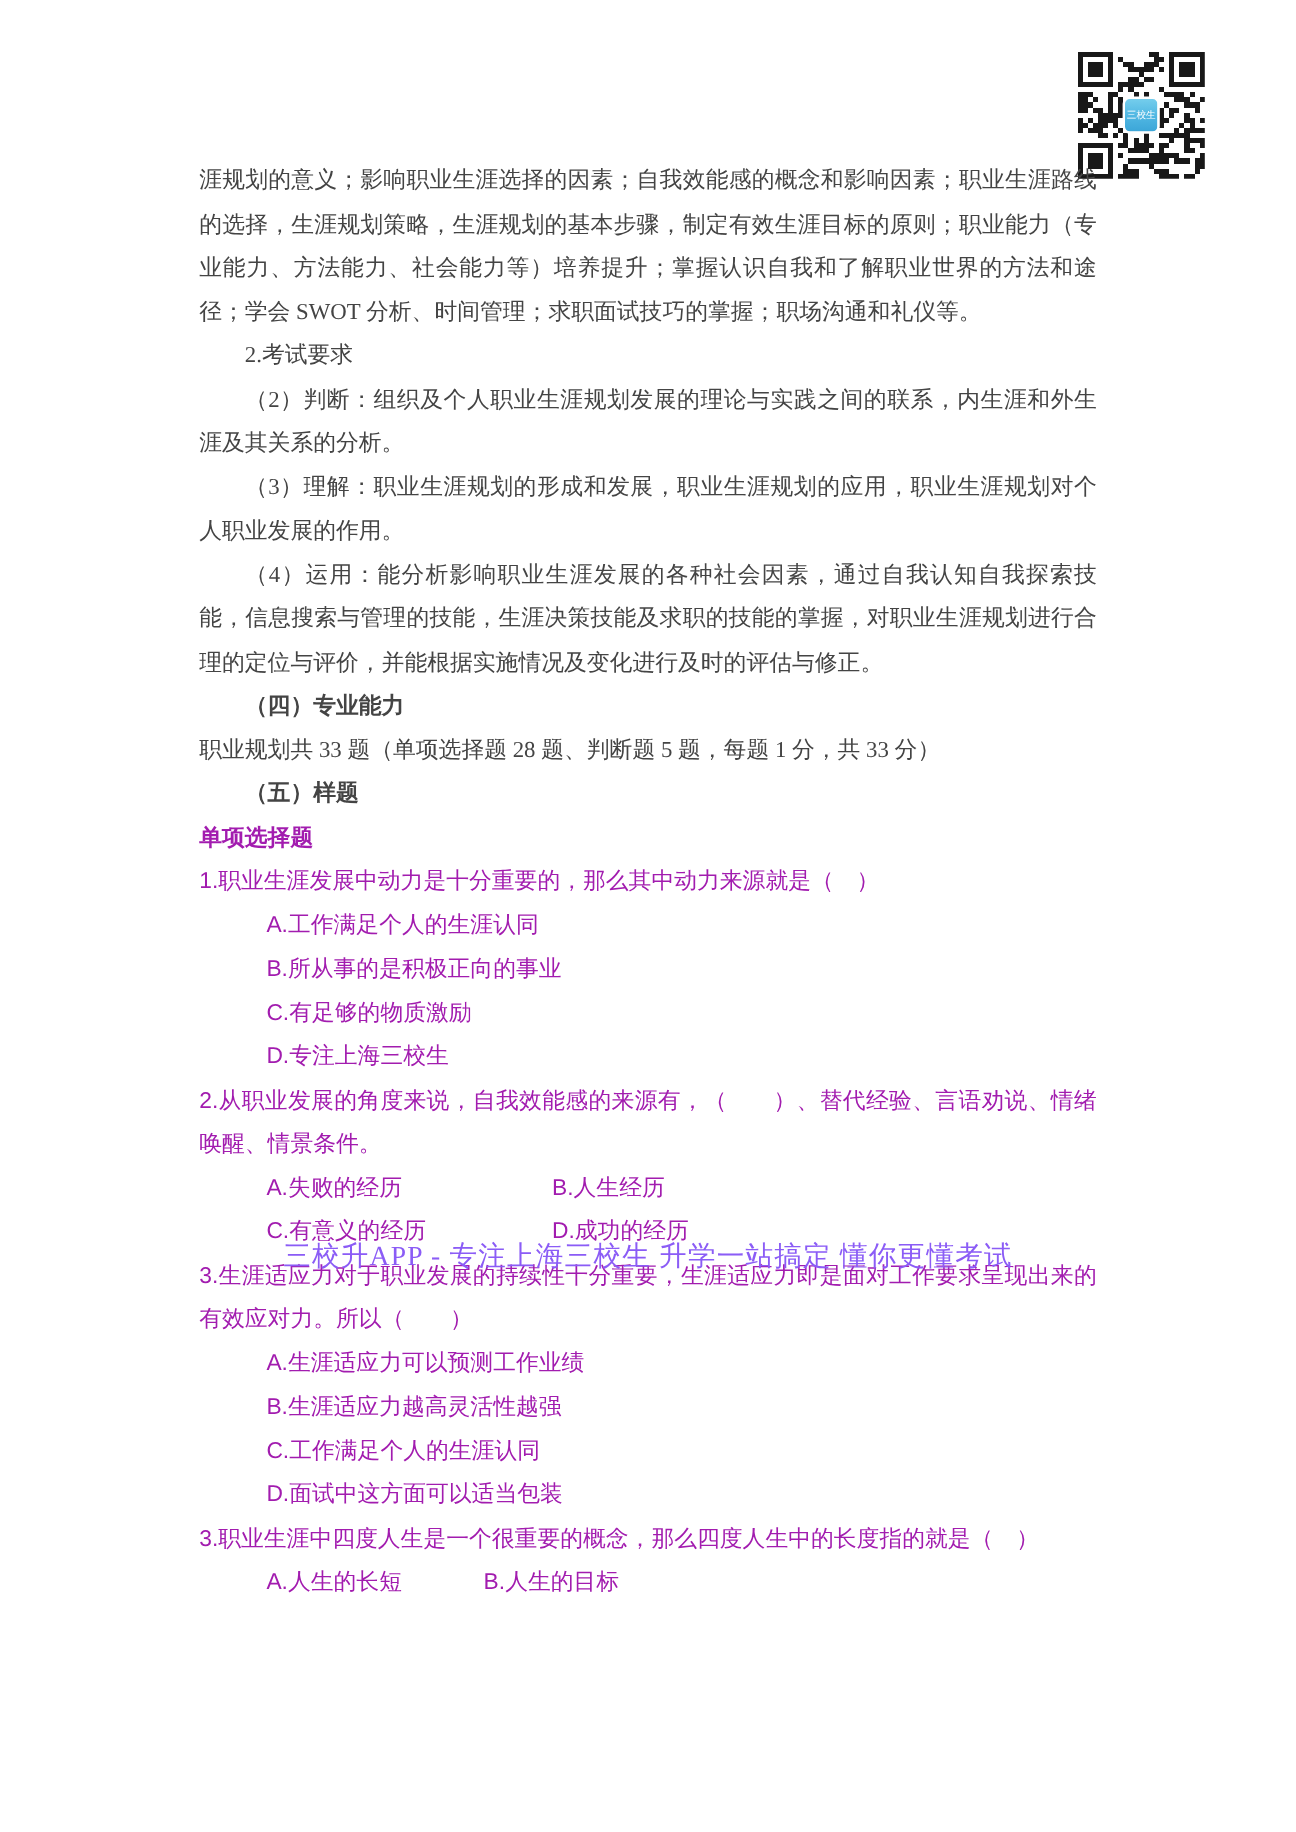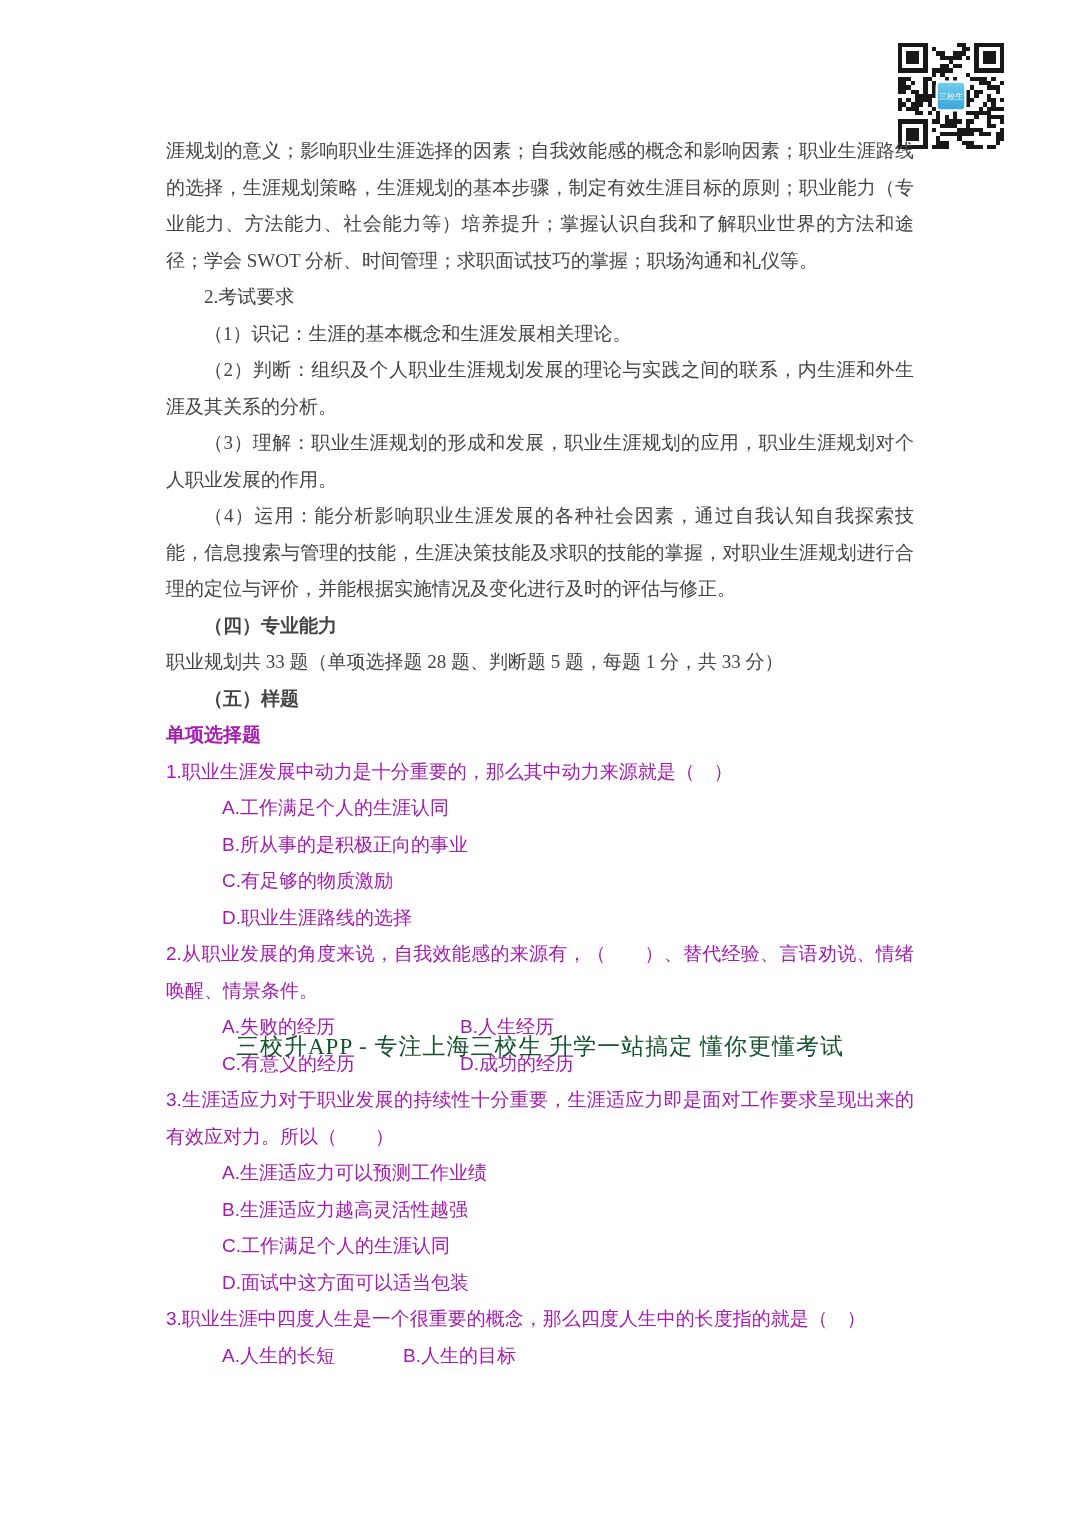--- a/index.html
+++ b/index.html
@@ -61,21 +61,21 @@
   .col-q4 { display: inline-block; width: 181px; }
 
   
   .footer {
     position: absolute;
     left: 0; bottom: 42px;
     width: 100%;
     text-align: center;
     font-family: "Liberation Serif", serif;
     font-size: 23px;
-    color: #14532d;
+    color: #8b5cf6;
     letter-spacing: 1px;
   }
 </style>
 </head>
 <body>
 
 <div class="page">
 
   <div class="qr">
     <svg viewBox="0 0 25 25">
@@ -277,34 +277,33 @@
         </g>
       </svg>
     <div class="qr-logo">
       <span>三校生</span>
     </div>
   </div>
 
   <div class="content">
     <p class="serif">涯规划的意义；影响职业生涯选择的因素；自我效能感的概念和影响因素；职业生涯路线的选择，生涯规划策略，生涯规划的基本步骤，制定有效生涯目标的原则；职业能力（专业能力、方法能力、社会能力等）培养提升；掌握认识自我和了解职业世界的方法和途径；学会 SWOT 分析、时间管理；求职面试技巧的掌握；职场沟通和礼仪等。</p>
     <p class="serif indent">2.考试要求</p>
-    <p class="serif indent">（1）识记：生涯的基本概念和生涯发展相关理论。</p>
     <p class="serif indent">（2）判断：组织及个人职业生涯规划发展的理论与实践之间的联系，内生涯和外生涯及其关系的分析。</p>
     <p class="serif indent">（3）理解：职业生涯规划的形成和发展，职业生涯规划的应用，职业生涯规划对个人职业发展的作用。</p>
     <p class="serif indent">（4）运用：能分析影响职业生涯发展的各种社会因素，通过自我认知自我探索技能，信息搜索与管理的技能，生涯决策技能及求职的技能的掌握，对职业生涯规划进行合理的定位与评价，并能根据实施情况及变化进行及时的评估与修正。</p>
     <p class="serif indent bold">（四）专业能力</p>
     <p class="serif">职业规划共 33 题（单项选择题 28 题、判断题 5 题，每题 1 分，共 33 分）</p>
     <p class="serif indent bold">（五）样题</p>
     <p class="sans bold">单项选择题</p>
 
     <p class="sans">1.职业生涯发展中动力是十分重要的，那么其中动力来源就是（　）</p>
     <p class="sans opt">A.工作满足个人的生涯认同</p>
     <p class="sans opt">B.所从事的是积极正向的事业</p>
     <p class="sans opt">C.有足够的物质激励</p>
-    <p class="sans opt">D.职业生涯路线的选择</p>
+    <p class="sans opt">D.专注上海三校生</p>
 
     <p class="sans">2.从职业发展的角度来说，自我效能感的来源有，（　　）、替代经验、言语劝说、情绪唤醒、情景条件。</p>
     <p class="sans opt"><span class="col-q2">A.失败的经历</span><span>B.人生经历</span></p>
     <p class="sans opt"><span class="col-q2">C.有意义的经历</span><span>D.成功的经历</span></p>
 
     <p class="sans">3.生涯适应力对于职业发展的持续性十分重要，生涯适应力即是面对工作要求呈现出来的有效应对力。所以（　　）</p>
     <p class="sans opt">A.生涯适应力可以预测工作业绩</p>
     <p class="sans opt">B.生涯适应力越高灵活性越强</p>
     <p class="sans opt">C.工作满足个人的生涯认同</p>
     <p class="sans opt">D.面试中这方面可以适当包装</p>

